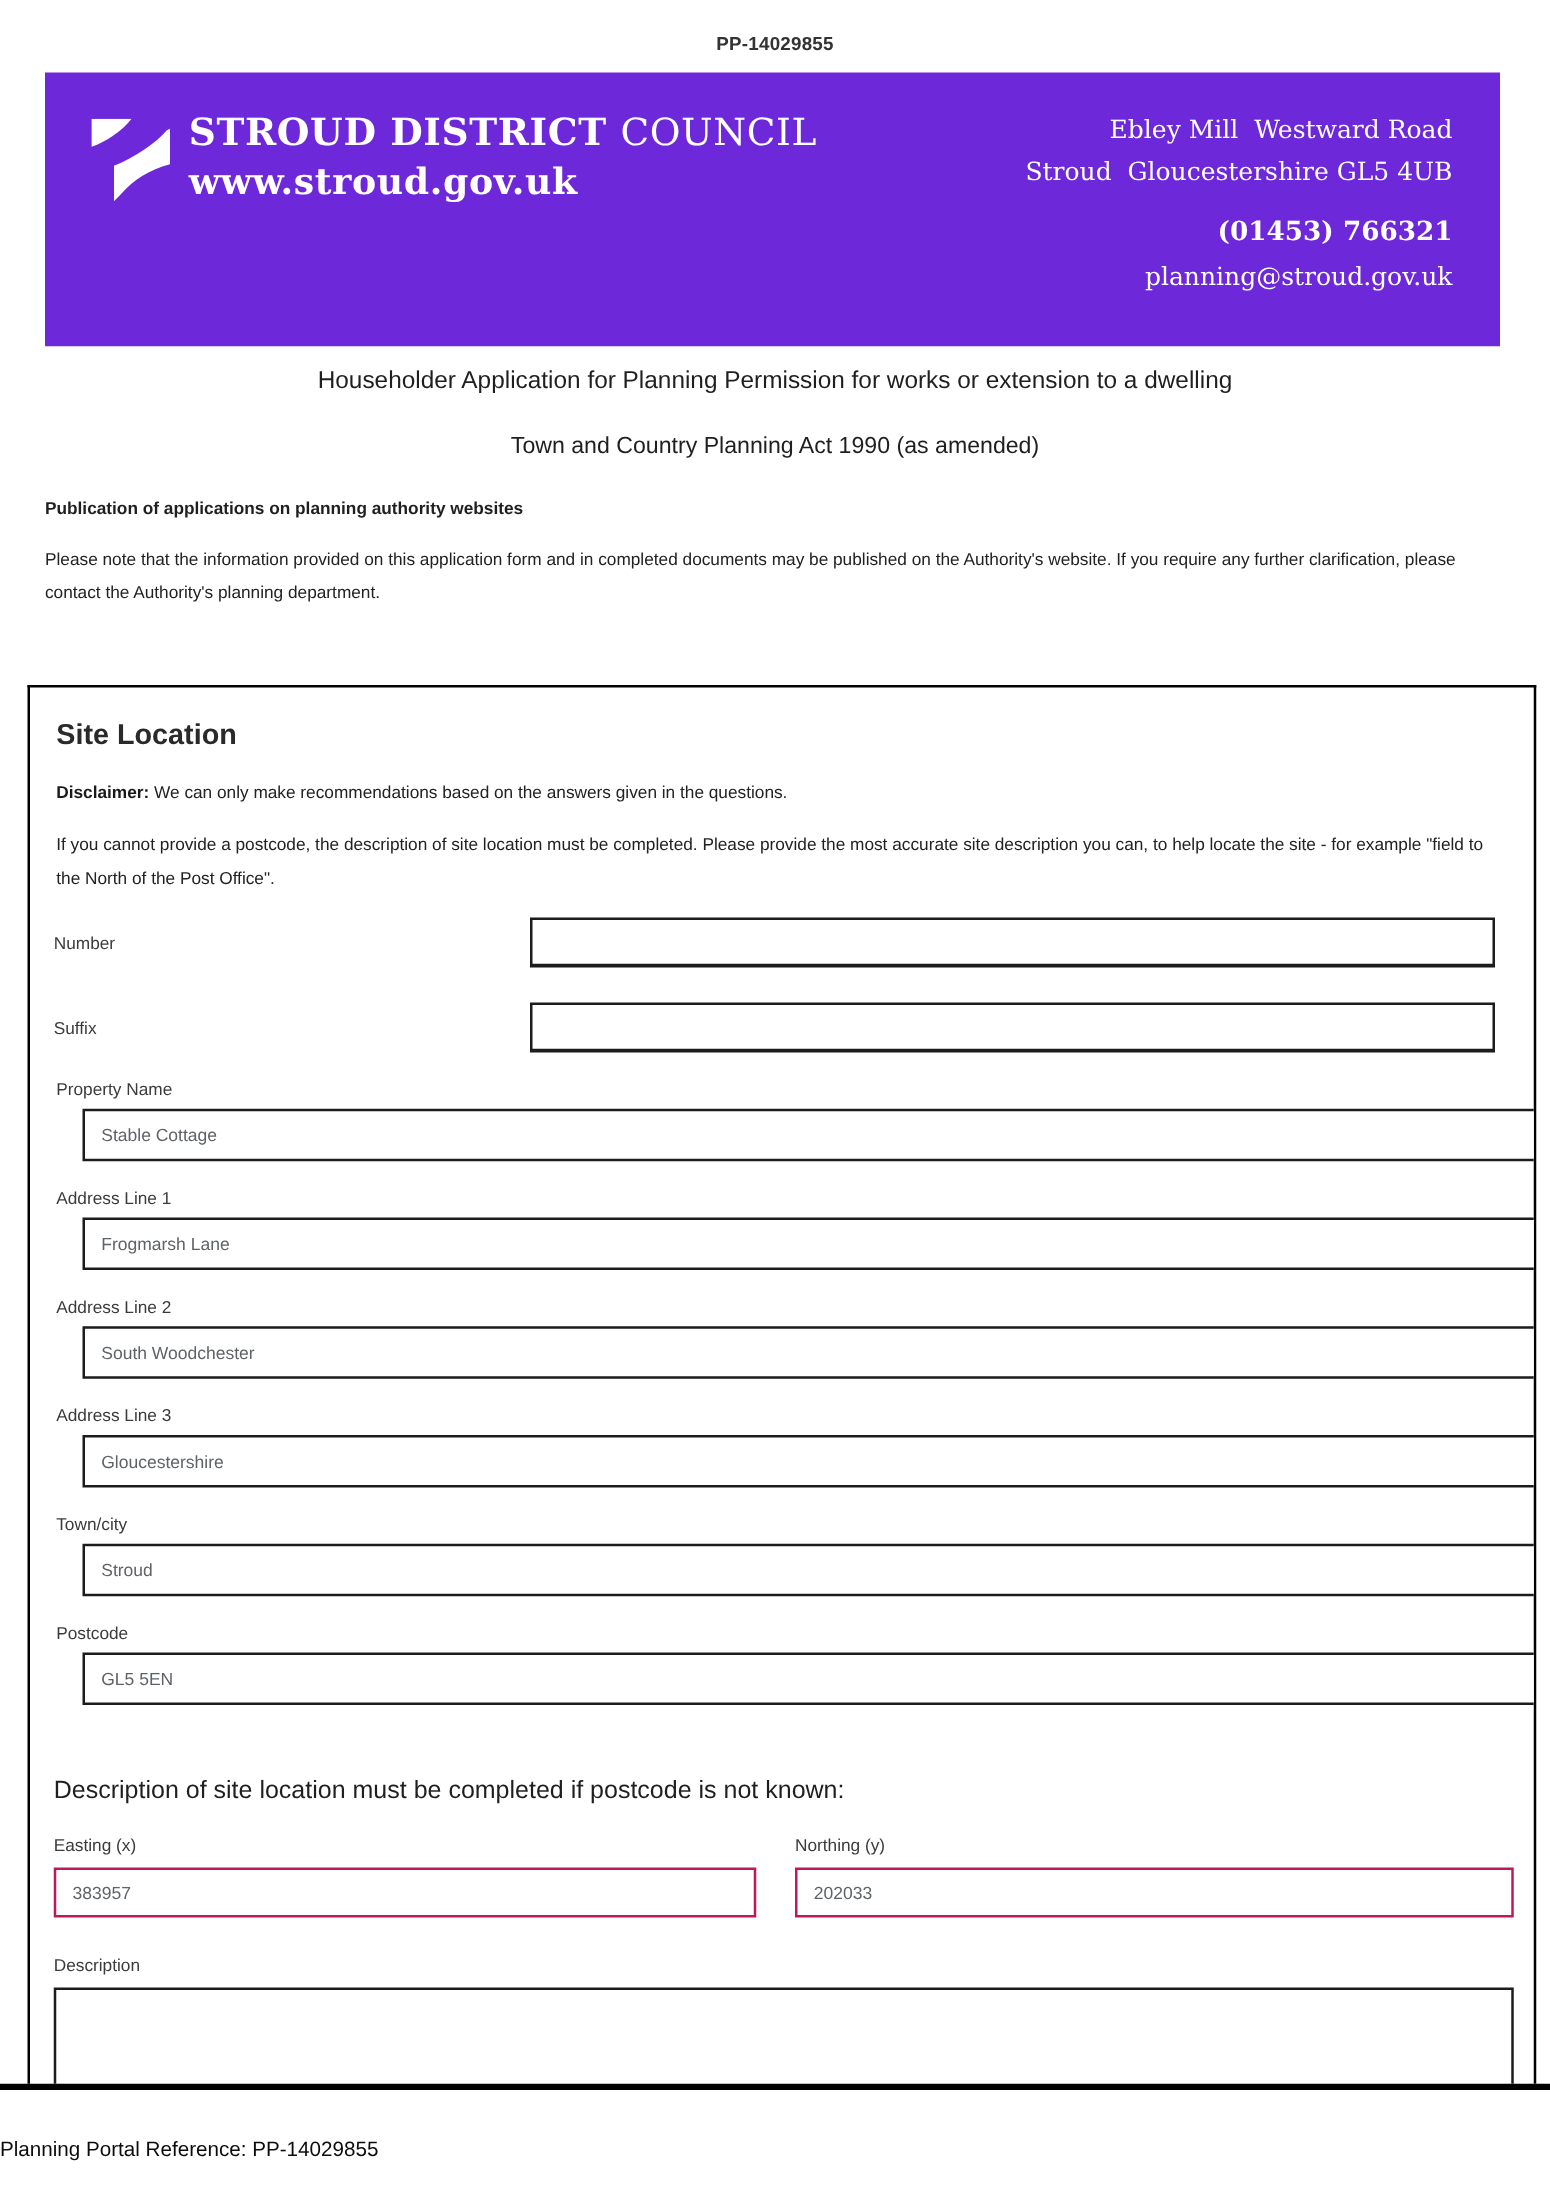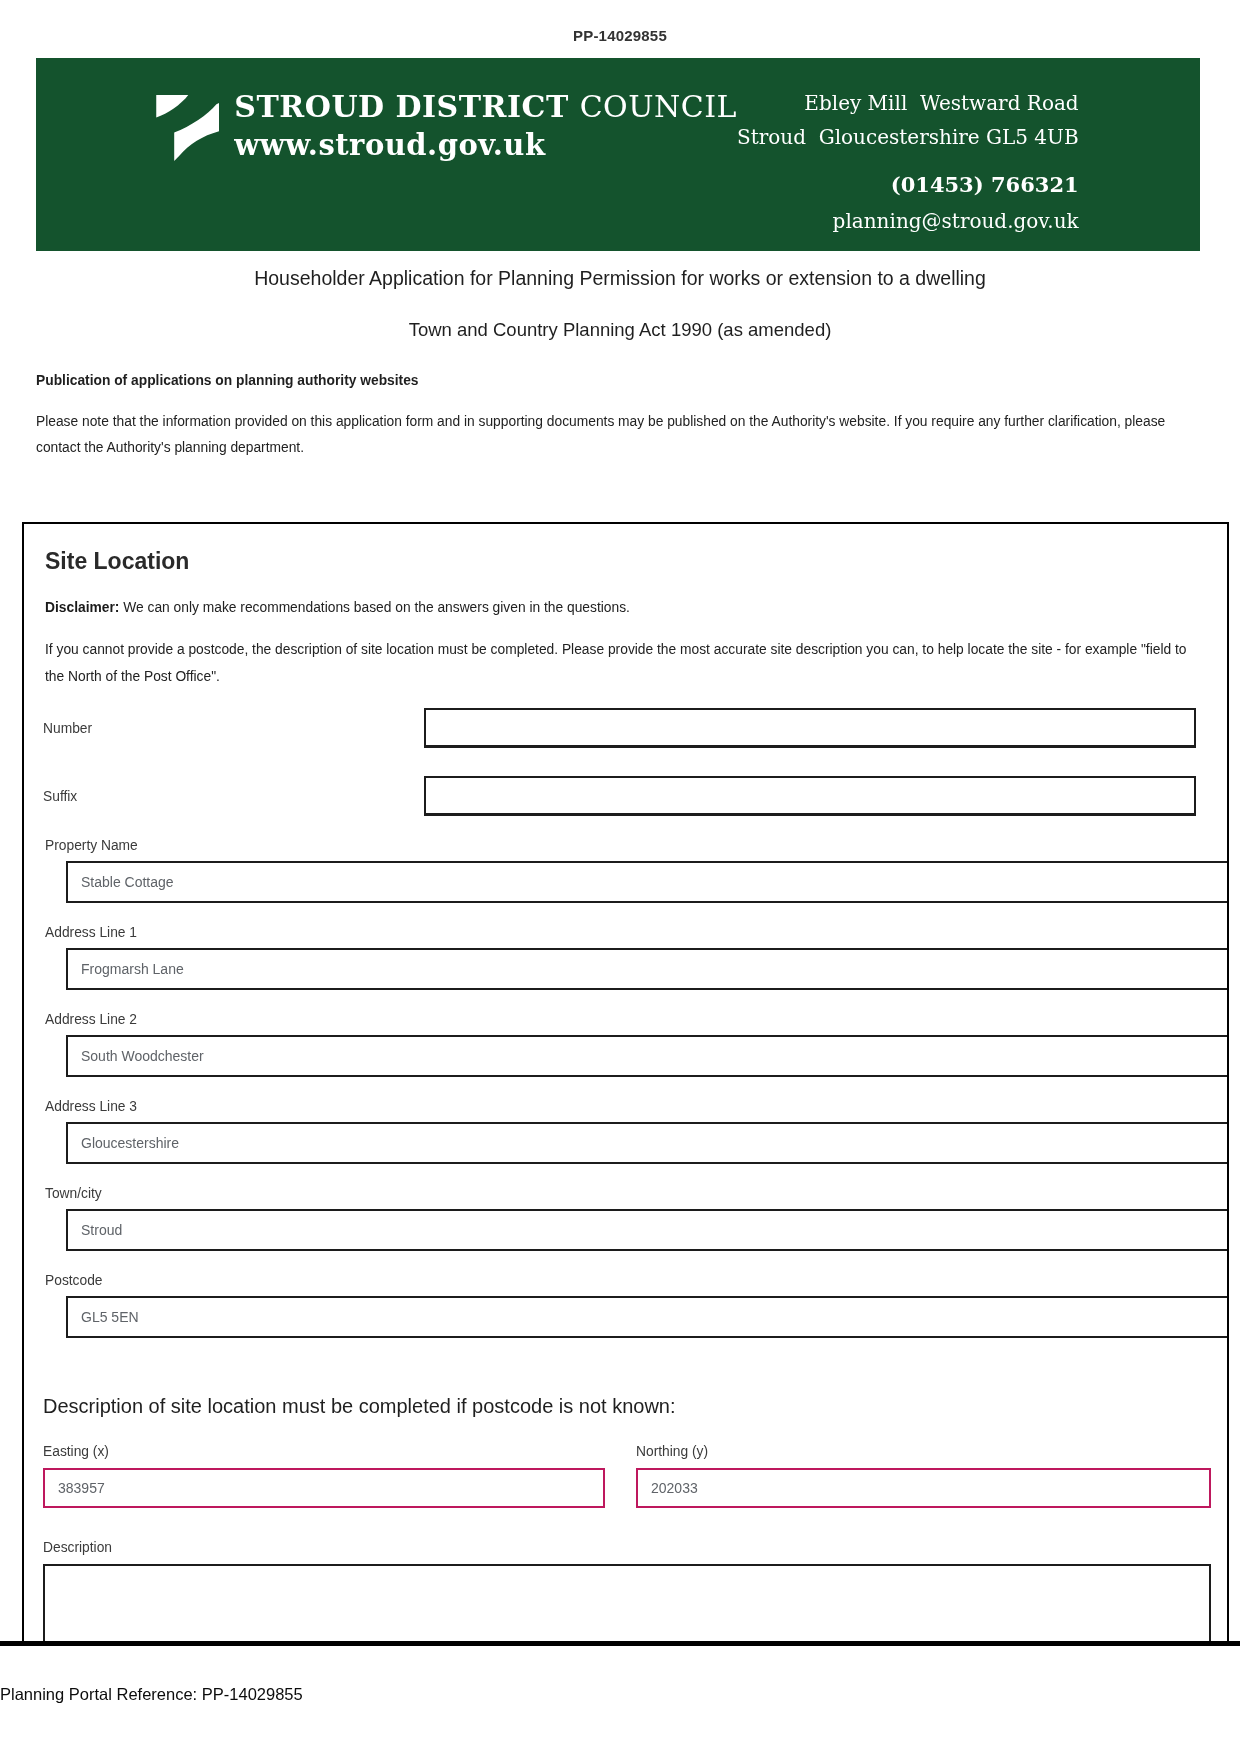--- a/index.html
+++ b/index.html
@@ -6,22 +6,22 @@
   body{
     width:1240px;height:1754px;position:relative;overflow:hidden;
     font-family:"Liberation Sans", sans-serif;color:#222;
     -webkit-font-smoothing:antialiased;
   }
   
   .ref-top{padding-top:27px;text-align:center;font-weight:bold;font-size:15px;color:#333;letter-spacing:.2px;}
 
   
   .band{
-    margin:14px 40px 0 36px;height:193px;background:#14532d;
-    display:flex;justify-content:center;box-sizing:border-box;
+    margin:14px 40px 0 36px;height:219px;background:#6d28d9;
+    display:flex;justify-content:space-between;box-sizing:border-box;
     padding:0 38px 0 36px;
   }
   .brand{display:flex;margin-top:34px;}
   .brand-logo{width:64px;height:66px;flex:none;margin-top:3px;}
   .brand-text{color:#fff;font-family:"DejaVu Serif", serif;margin-left:15px;line-height:1;}
   .brand-line1{font-size:30px;font-weight:bold;letter-spacing:.5px;white-space:pre;}
   .brand-line1 .light{font-weight:normal;}
   .brand-line2{font-size:29px;font-weight:bold;margin-top:9px;letter-spacing:.5px;}
   .contact{
     margin-top:28px;text-align:right;color:#fff;
@@ -107,21 +107,21 @@
     <div>Ebley Mill  Westward Road</div>
     <div>Stroud  Gloucestershire GL5 4UB</div>
     <div class="phone">(01453) 766321</div>
     <div class="email">planning@stroud.gov.uk</div>
   </div>
 </div>
 
 <div class="doc-title">Householder Application for Planning Permission for works or extension to a dwelling</div>
 <div class="doc-subtitle">Town and Country Planning Act 1990 (as amended)</div>
 <div class="pub-heading">Publication of applications on planning authority websites</div>
-<div class="pub-note">Please note that the information provided on this application form and in supporting documents may be published on the Authority's website. If you require any further clarification, please contact the Authority's planning department.</div>
+<div class="pub-note">Please note that the information provided on this application form and in completed documents may be published on the Authority's website. If you require any further clarification, please contact the Authority's planning department.</div>
 
 <div class="section-box">
   <div class="section-heading">Site Location</div>
   <div class="disclaimer"><b>Disclaimer:</b><span> We can only make recommendations based on the answers given in the questions.</span></div>
   <div class="loc-note">If you cannot provide a postcode, the description of site location must be completed. Please provide the most accurate site description you can, to help locate the site - for example "field to the North of the Post Office".</div>
 
   <div class="half-row">
     <span class="f-label">Number</span>
     <input class="half-input" type="text" value="" style="">
   </div>

